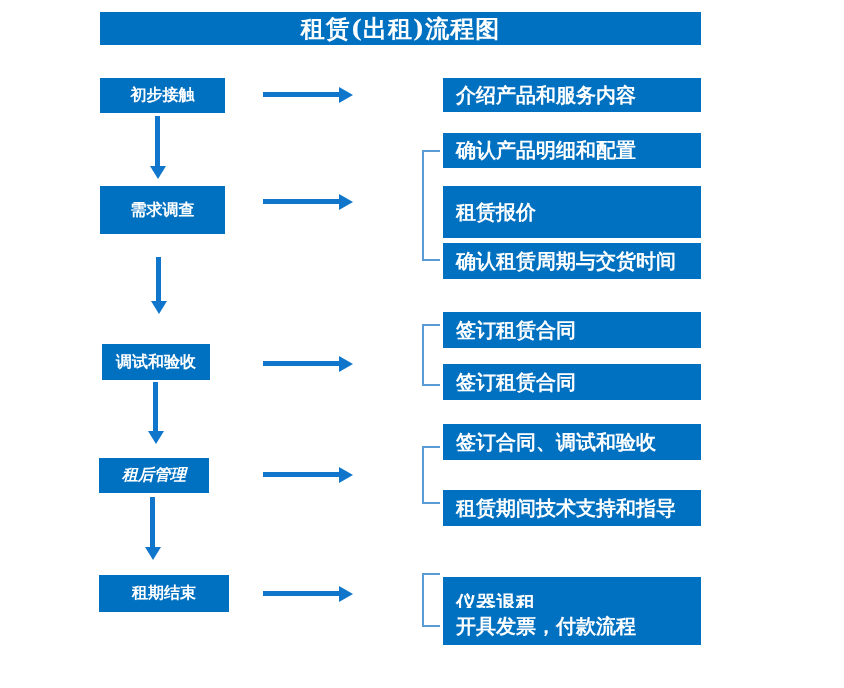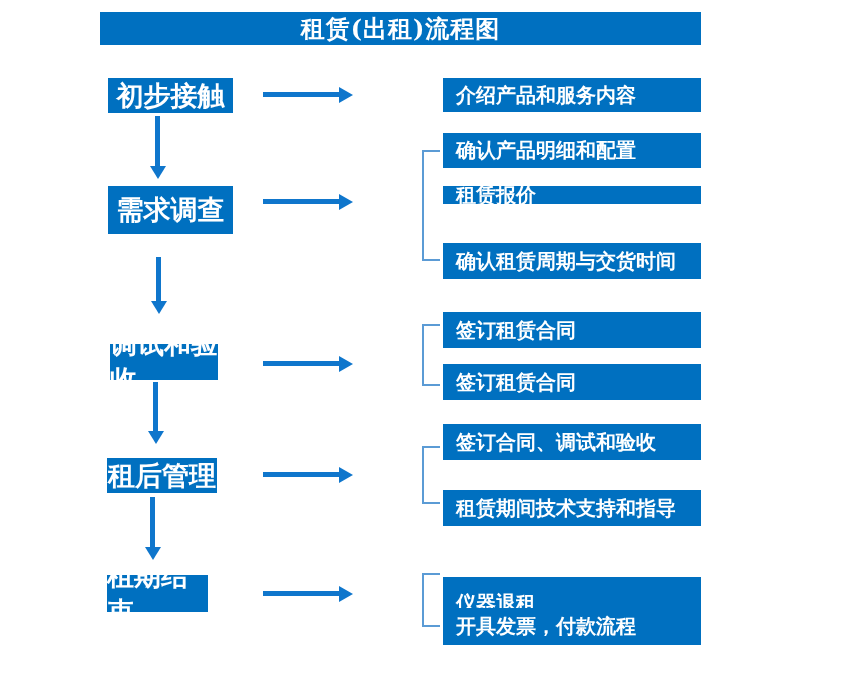--- a/index.html
+++ b/index.html
@@ -21,22 +21,21 @@
   }
   .titlebar{
     left:100px;top:12px;width:601px;height:33px;
     justify-content:center;
     font-size:24px;
     letter-spacing:1px;
   }
   .lbox{
     left:100px;width:125px;height:35px;
     justify-content:center;
-    font-size:27px;
-    margin-left:8px;
+    font-size:16px;
   }
   .rbox{
     left:443px;width:258px;height:35px;
     justify-content:flex-start;
     padding-left:13px;
     font-size:20px;
   }
   
   .h-shaft{
     position:absolute;left:263px;width:77px;height:5px;
@@ -71,27 +70,27 @@
 </head>
 <body>
 
 <div id="canvas">
 
   <div class="bluebox titlebar">租赁(出租)流程图</div>
 
   <div class="bluebox lbox" style="top:78px;height:35px;">初步接触</div>
   <div class="bluebox lbox" style="top:186px;height:48px;">需求调查</div>
   <div class="bluebox lbox" style="top:344px;left:102px;width:108px;height:36px;">调试和验收</div>
-  <div class="bluebox lbox" style="top:458px;left:99px;width:110px;height:35px;">租后管理</div>
-  <div class="bluebox lbox" style="top:575px;left:99px;width:101px;height:37px;">租期结束</div>
+  <div class="bluebox lbox" style="top:458px;left:99px;width:110px;height:35px;font-style:italic;">租后管理</div>
+  <div class="bluebox lbox" style="top:575px;left:99px;width:130px;height:37px;">租期结束</div>
 
   <div class="bluebox rbox" style="top:78px;height:34px;">介绍产品和服务内容</div>
 
   <div class="bluebox rbox" style="top:133px;height:35px;">确认产品明细和配置</div>
-  <div class="bluebox rbox" style="top:186px;height:18px;">租赁报价</div>
+  <div class="bluebox rbox" style="top:186px;height:52px;">租赁报价</div>
   <div class="bluebox rbox" style="top:243px;height:36px;">确认租赁周期与交货时间</div>
 
   <div class="bluebox rbox" style="top:312px;height:36px;text-align:right;">签订租赁合同</div>
   <div class="bluebox rbox" style="top:364px;height:36px;">签订租赁合同</div>
 
   <div class="bluebox rbox" style="top:424px;height:36px;">签订合同、调试和验收</div>
   <div class="bluebox rbox" style="top:490px;height:36px;">租赁期间技术支持和指导</div>
 
   <div class="bluebox rbox" style="top:557px;height:52px;margin-top:20px;">仪器退租</div>
   <div class="bluebox rbox" style="top:608px;height:37px;">开具发票，付款流程</div>

